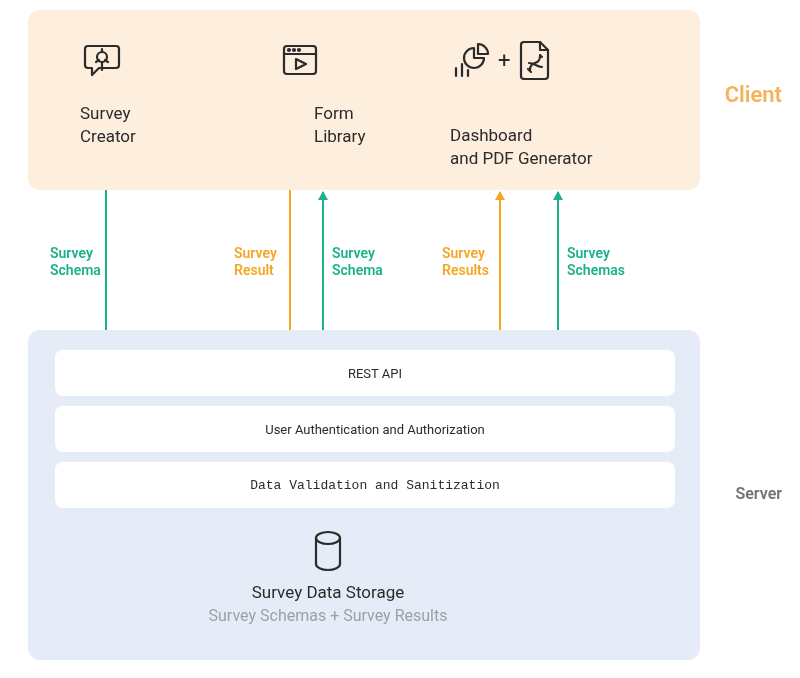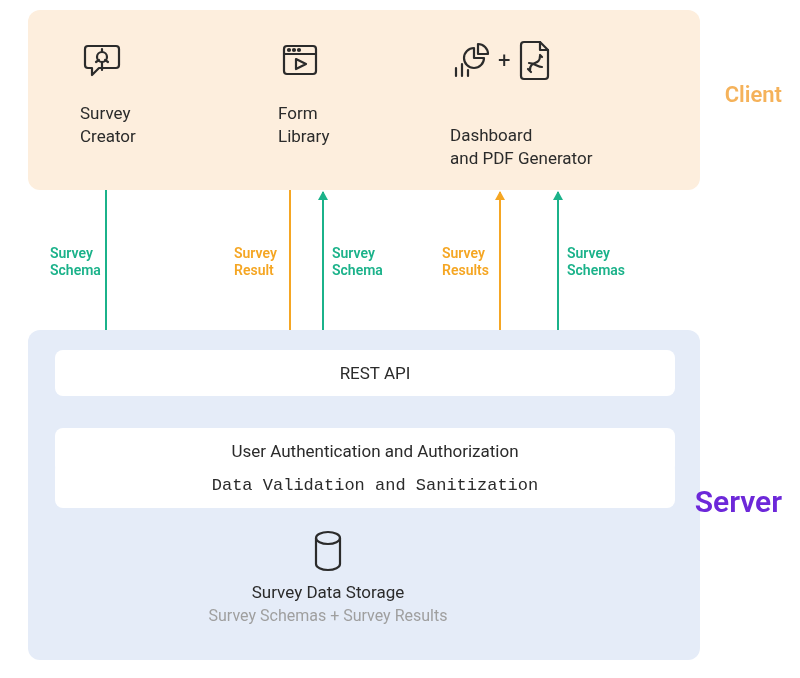--- a/index.html
+++ b/index.html
@@ -58,40 +58,40 @@
     top: 330px;
     width: 672px;
     height: 330px;
     background: #e5ecf8;
     border-radius: 12px;
   }
   .server-label {
     position: absolute;
     right: 18px;
     top: 484px;
-    font-size: 30px;
+    font-size: 16px;
     font-weight: 600;
-    color: #6d28d9;
+    color: #737373;
   }
   .server-row {
     position: absolute;
     left: 55px;
     width: 620px;
     height: 46px;
     background: #fff;
     border-radius: 8px;
     display: flex;
     align-items: center;
     justify-content: center;
-    font-size: 17px;
+    font-size: 13px;
     color: #2b2b2b;
     padding-left: 20px;
   }
   .row1 { top: 350px; }
-  .row2 { top: 406px; margin-top: 22px; }
+  .row2 { top: 406px; }
   .row3 { top: 462px; font-family: Liberation Mono, monospace; }
 
   .storage-block {
     position: absolute;
     left: 28px;
     top: 530px;
     width: 600px;
     display: flex;
     flex-direction: column;
     align-items: center;
@@ -164,21 +164,21 @@
   <div class="icon-wrap">
     <svg width="44" height="44" viewBox="0 0 44 44" fill="none" stroke="#2b2b2b" stroke-width="2.2" stroke-linecap="round" stroke-linejoin="round">
       <rect x="6" y="8" width="32" height="28" rx="3"></rect>
       <path d="M6 16 h32"></path>
       <circle cx="11" cy="12" r="1" fill="#2b2b2b"></circle>
       <circle cx="16" cy="12" r="1" fill="#2b2b2b"></circle>
       <circle cx="21" cy="12" r="1" fill="#2b2b2b"></circle>
       <path d="M18 21 l10 5 l-10 5 z"></path>
     </svg>
   </div>
-  <div class="label" style="white-space:pre;">Form
+  <div class="label" style="white-space:pre;margin-left:36px;">Form
 Library</div>
 </div>
 
 <div class="client-item dashboard-pdf">
   <div class="icon-wrap">
     <svg width="40" height="40" viewBox="0 0 40 40" fill="none" stroke="#2b2b2b" stroke-width="2.2" stroke-linecap="round" stroke-linejoin="round">
       <path d="M28 4 a10 10 0 0 1 10 10 h-10 z"></path>
       <path d="M24 8 a10 10 0 1 0 10 10 h-10 z"></path>
       <path d="M6 36 v-8 M12 36 v-12 M18 36 v-6"></path>
     </svg>

